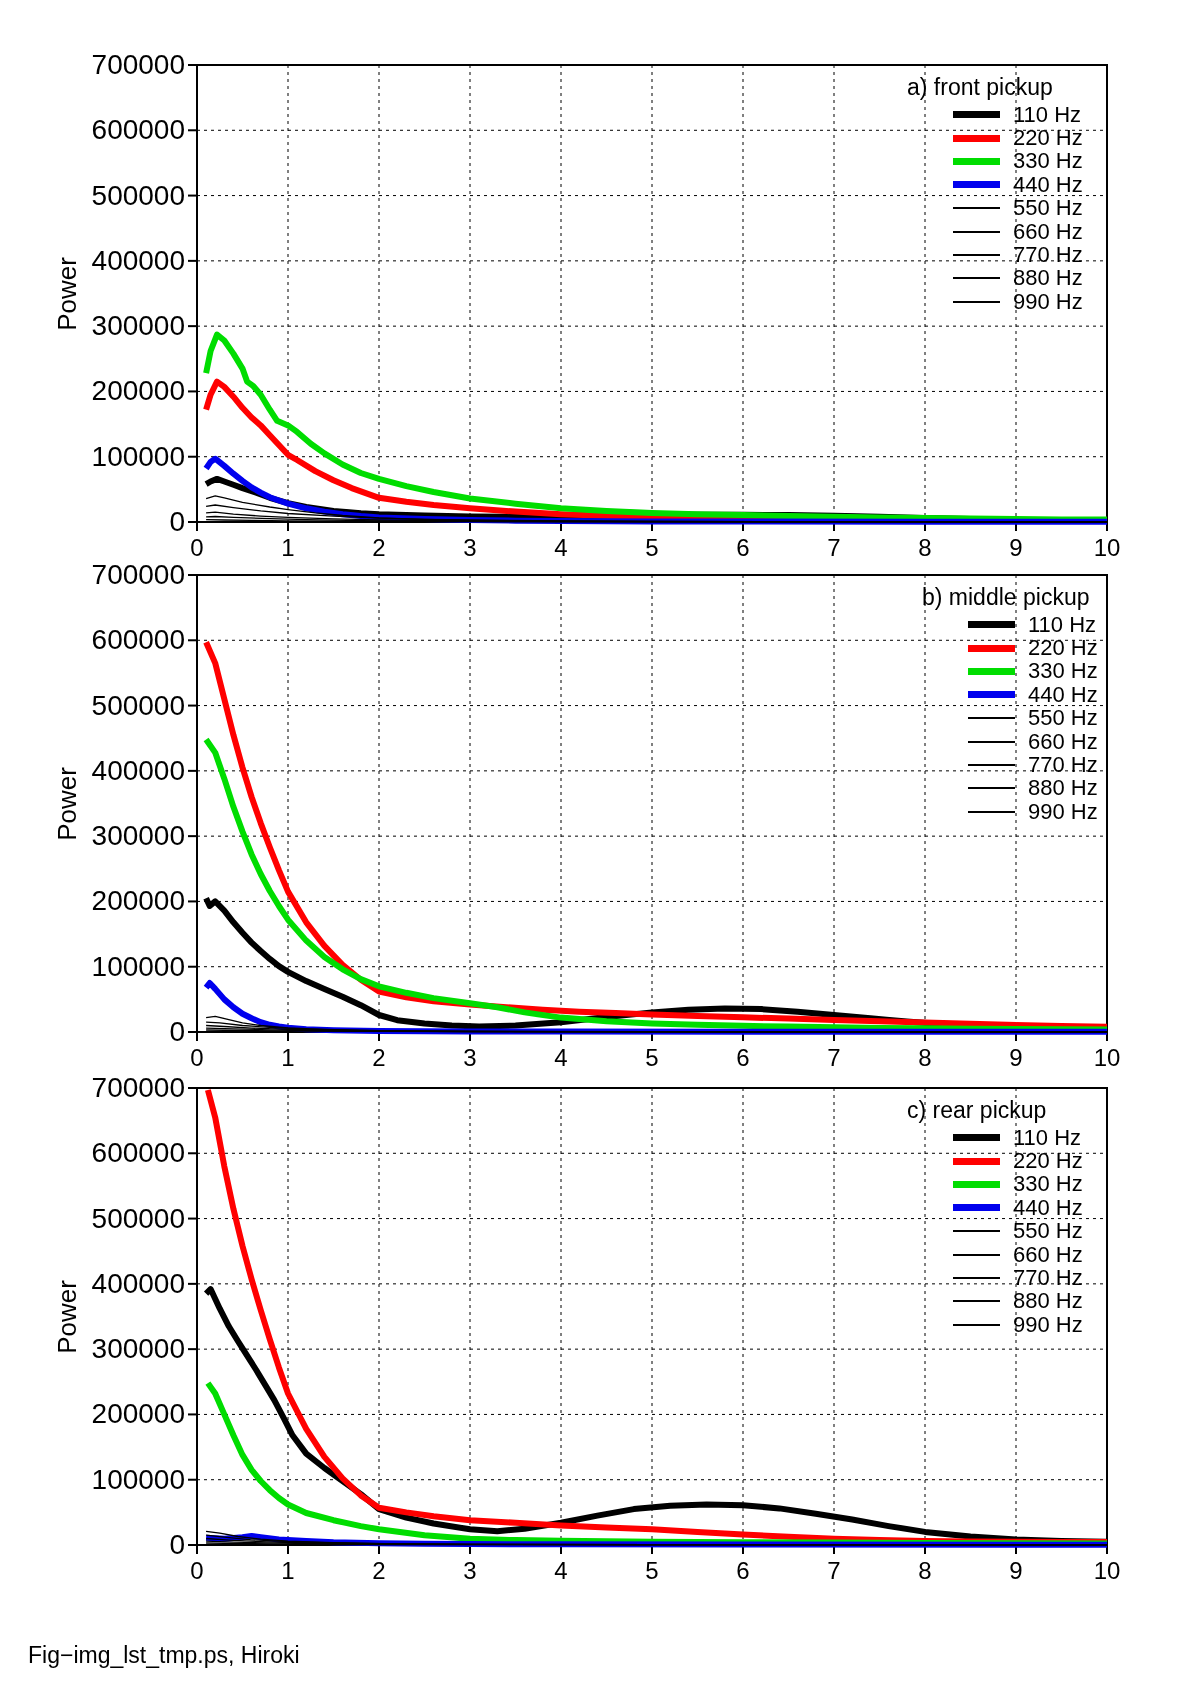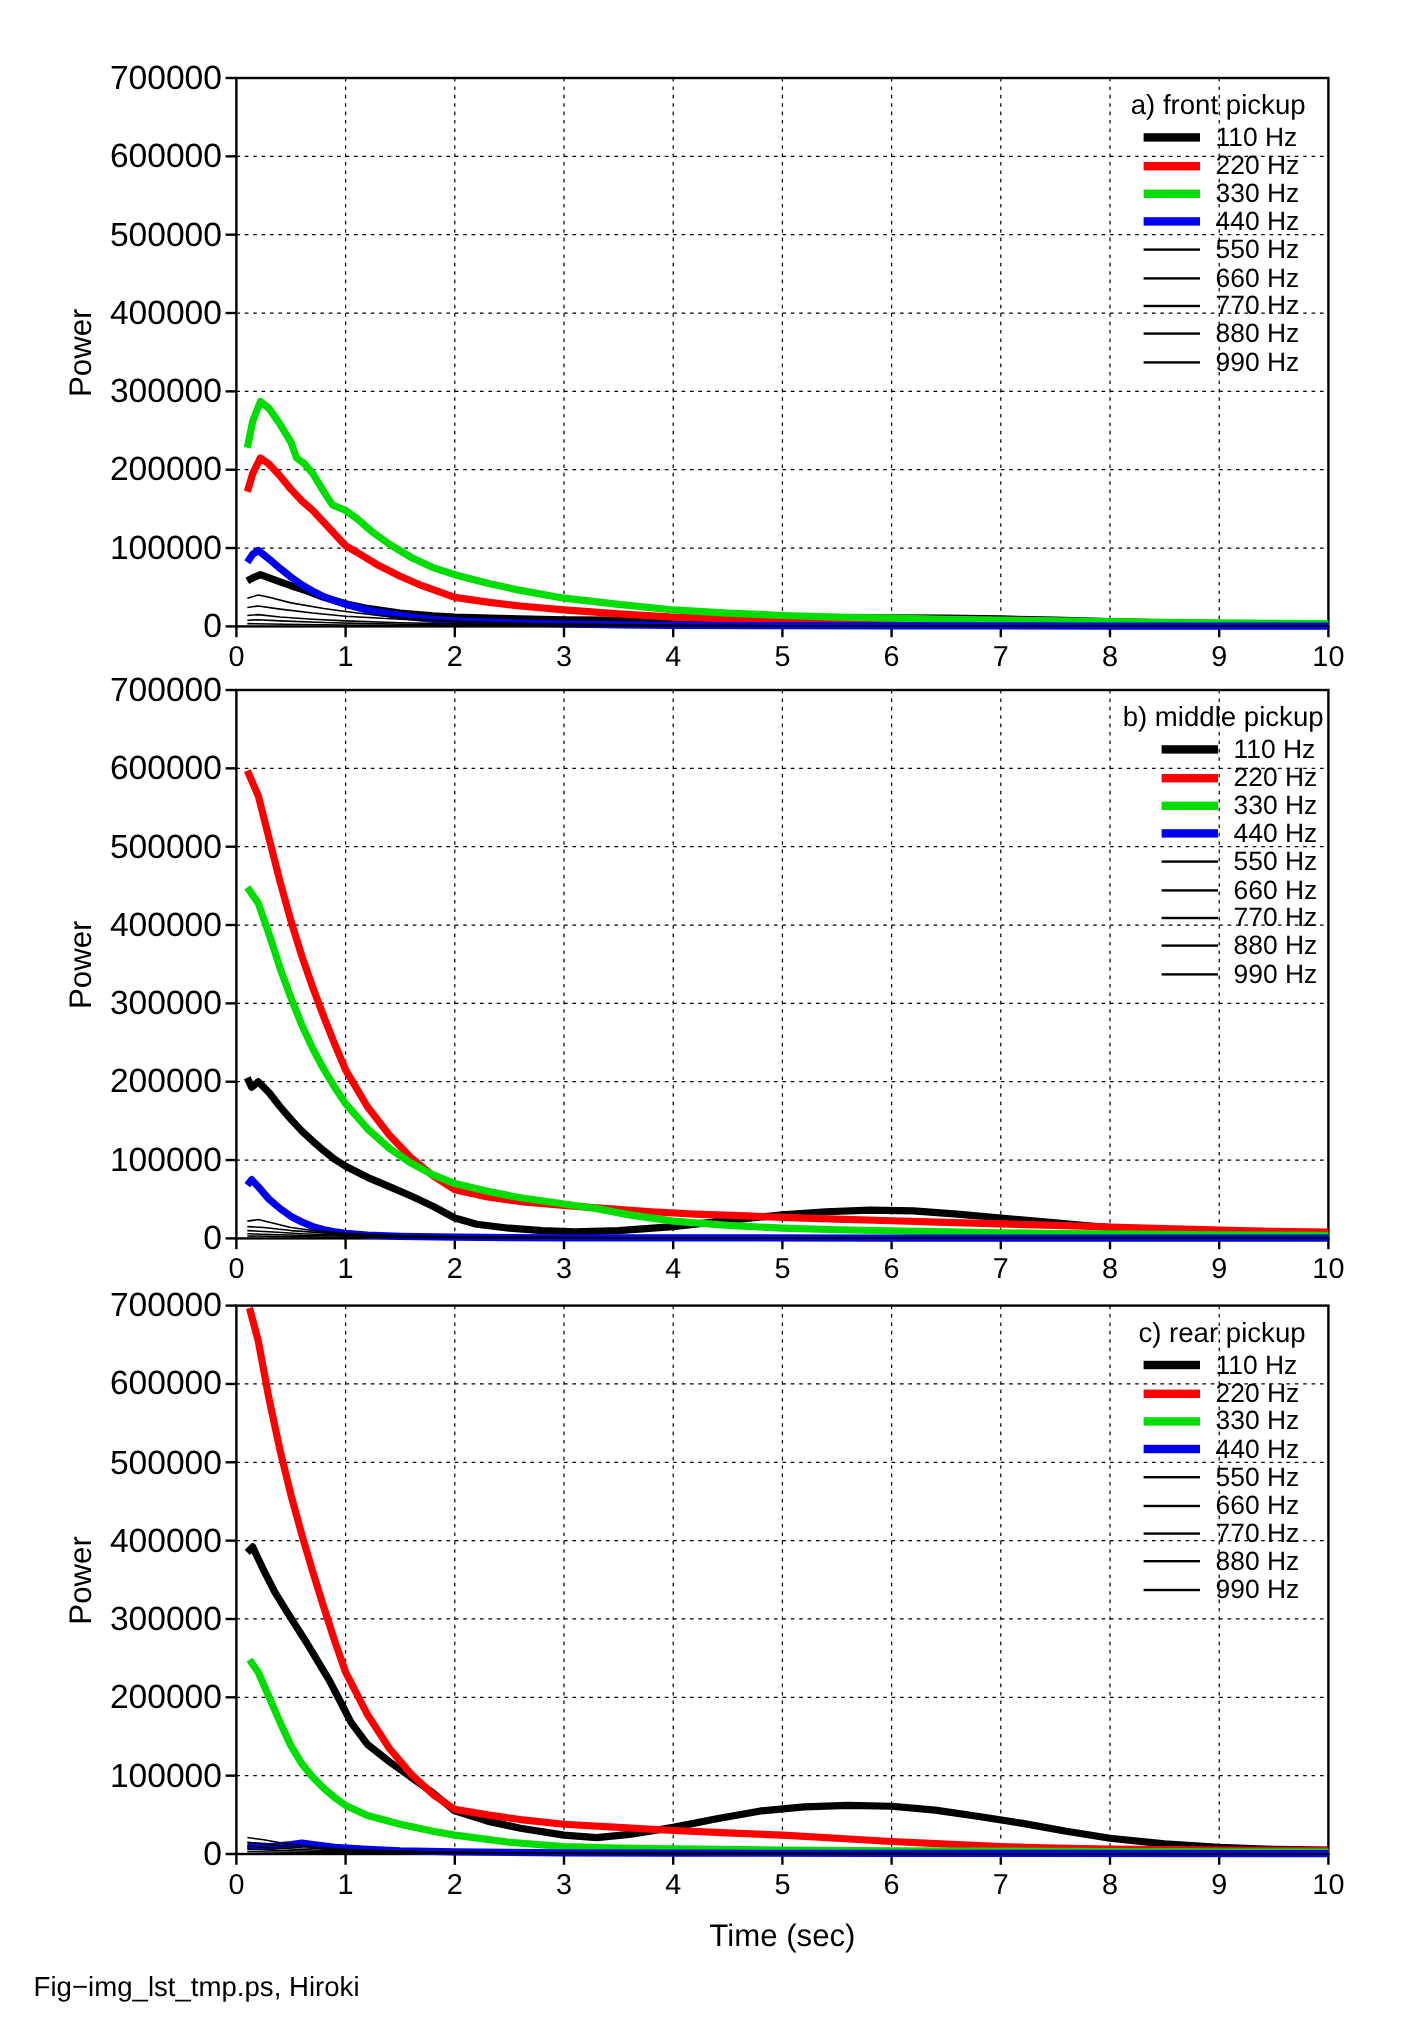--- a/index.html
+++ b/index.html
@@ -4,21 +4,21 @@
 <style>
   html,body{margin:0;padding:0;background:#ffffff;}
   #page{position:relative;width:1190px;height:1683px;background:#ffffff;
         font-family:"Liberation Sans","DejaVu Sans",sans-serif;color:#000;overflow:hidden;}
   .ytick{position:absolute;width:112px;text-align:right;font-size:28px;line-height:26px;}
   .xtick{position:absolute;width:44px;text-align:center;font-size:24px;line-height:26px;}
   .axis-title{font-size:26px;}
   .power-label{position:absolute;width:200px;height:30px;text-align:center;transform:rotate(-90deg);}
   .time-label{position:absolute;width:280px;text-align:center;}
   .legend{position:absolute;width:190px;}
-  .legend-title{font-size:23px;line-height:26px;text-align:right;padding-right:9px;margin-bottom:3px;white-space:nowrap;}
+  .legend-title{font-size:23px;line-height:26px;text-align:left;padding-right:9px;margin-bottom:3px;white-space:nowrap;}
   .lrow{display:flex;justify-content:flex-end;align-items:center;height:23.4px;padding-right:9px;}
   .lswatch{display:block;width:47px;margin-right:13px;}
   .llabel{display:block;width:75px;font-size:22px;white-space:nowrap;}
   .footer{position:absolute;font-size:23px;white-space:nowrap;}
   svg{position:absolute;overflow:visible;}
 </style>
 </head>
 <body>
 
 <div id="page">
@@ -146,21 +146,20 @@
             <span class="llabel">880 Hz</span>
           </div>
           <div class="lrow">
             <span class="lswatch" style="background: rgb(0, 0, 0); height: 2px;"></span>
             <span class="llabel">990 Hz</span>
           </div>
         </div>
     </div>
   </div>
 
-  <div class="time-label axis-title" style="left:512px;top:1598px;">Time (sec)</div>
   <div class="footer" style="left:28px;top:1642px;">Fig−img_lst_tmp.ps, Hiroki</div>
 <svg width="930" height="469" style="left: 187px; top: 65px;">
       <line x1="101" x2="101" y1="0" y2="457" stroke="#000" stroke-width="1" stroke-dasharray="3 4"></line>
       <line x1="192" x2="192" y1="0" y2="457" stroke="#000" stroke-width="1" stroke-dasharray="3 4"></line>
       <line x1="283" x2="283" y1="0" y2="457" stroke="#000" stroke-width="1" stroke-dasharray="3 4"></line>
       <line x1="374" x2="374" y1="0" y2="457" stroke="#000" stroke-width="1" stroke-dasharray="3 4"></line>
       <line x1="465" x2="465" y1="0" y2="457" stroke="#000" stroke-width="1" stroke-dasharray="3 4"></line>
       <line x1="556" x2="556" y1="0" y2="457" stroke="#000" stroke-width="1" stroke-dasharray="3 4"></line>
       <line x1="647" x2="647" y1="0" y2="457" stroke="#000" stroke-width="1" stroke-dasharray="3 4"></line>
       <line x1="738" x2="738" y1="0" y2="457" stroke="#000" stroke-width="1" stroke-dasharray="3 4"></line>

